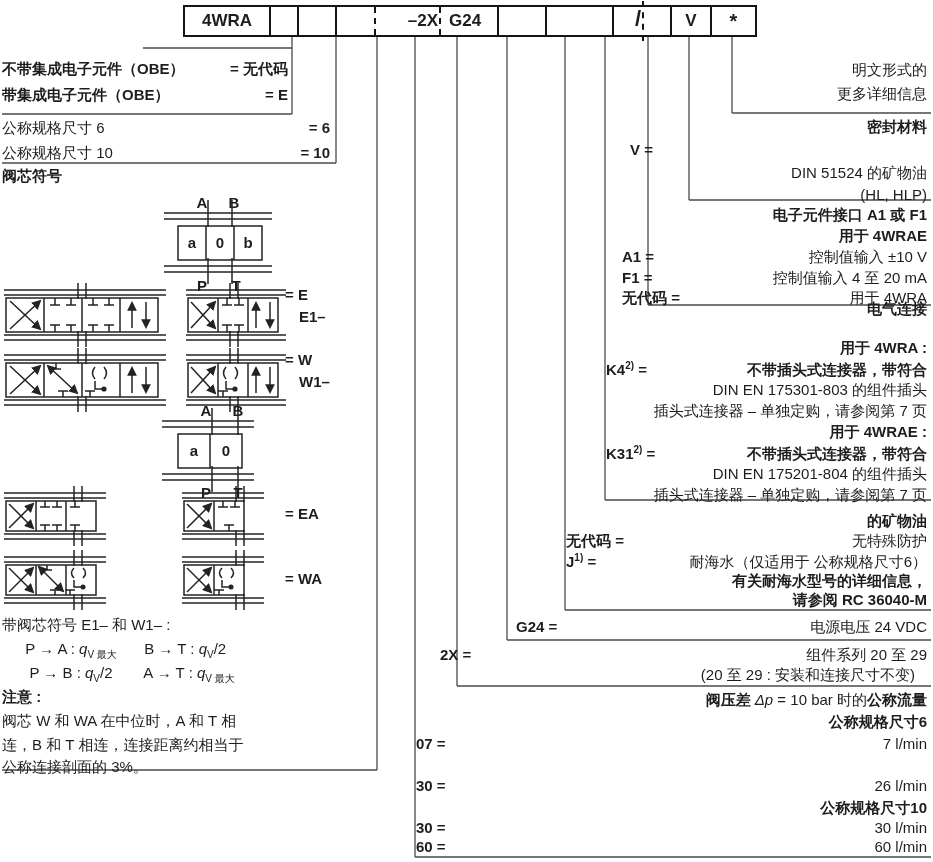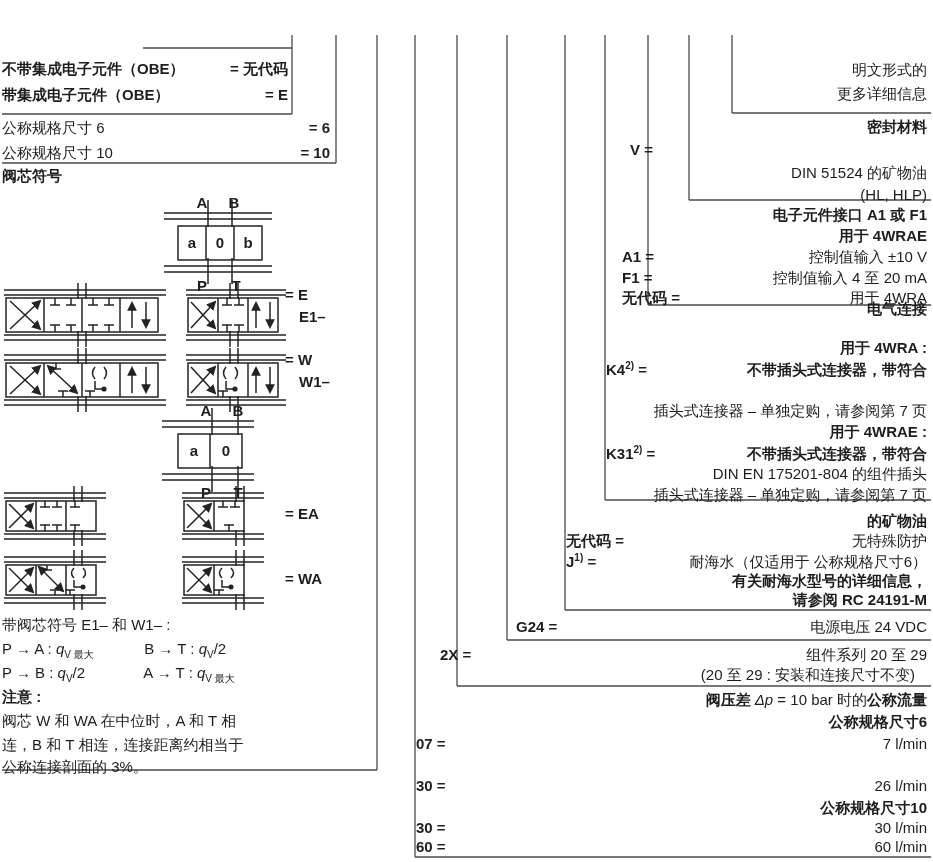--- a/index.html
+++ b/index.html
@@ -25,21 +25,21 @@
   
   svg.lines{position:absolute;left:0;top:0;pointer-events:none;}
   svg.lines line{stroke:#4a4a4a;stroke-width:1.3;}
   
   svg.sym line, svg.sym path, svg.sym rect{stroke:#232323;stroke-width:1.5;fill:none;}
   svg.sym circle{fill:#232323;stroke:none;}
   svg.sym text{font-family:"Liberation Sans","DejaVu Sans",sans-serif;font-size:15px;font-weight:bold;
                fill:#1d1d1d;stroke:none;text-anchor:middle;}
   .sym-label{position:absolute;left:285px;font-weight:bold;white-space:nowrap;}
   .flow-item .ql{font-style:italic;}
-  .flow-item{white-space:nowrap;}
+  .flow-item{white-space:nowrap;text-align:center;}
 </style>
 </head>
 <body>
 
 <div class="stage">
 
   <svg width="0" height="0" style="position:absolute">
     <defs>
       <marker id="arr" viewBox="0 0 10 10" refX="8" refY="5" markerWidth="6.5" markerHeight="6.5" orient="auto-start-reverse">
         <path d="M0,0 L10,5 L0,10 z" fill="#232323" stroke="none"></path>
@@ -66,20 +66,36 @@
     <line x1="605" y1="35" x2="605" y2="500"></line>
       <line x1="605" y1="500" x2="931" y2="500"></line>
     <line x1="648" y1="35" x2="648" y2="305"></line>
       <line x1="648" y1="305" x2="931" y2="305"></line>
     <line x1="689" y1="35" x2="689" y2="200"></line>
       <line x1="689" y1="200" x2="931" y2="200"></line>
     <line x1="732" y1="35" x2="732" y2="113"></line>
       <line x1="732" y1="113" x2="931" y2="113"></line>
   </svg>
 
+  <div class="code-bar">
+    <div class="cell first" style="width:84px">4WRA</div>
+    <div class="cell" style="width:28px"></div>
+    <div class="cell" style="width:38px"></div>
+    <div class="cell" style="width:39px"></div>
+    <div class="cell dash" style="width:65px;justify-content:flex-end;padding-right:1px">–2X</div>
+    <div class="cell dash" style="width:58px;justify-content:flex-start;padding-left:8px">G24</div>
+    <div class="cell" style="width:48px"></div>
+    <div class="cell" style="width:67px"></div>
+    <div class="cell" style="width:58px">
+      <span class="mid-dash"></span>
+      <span class="mid-slash">/</span>
+    </div>
+    <div class="cell" style="width:40px">V</div>
+    <div class="cell" style="width:45px;font-size:20px">*</div>
+  </div>
 
   <div class="row b" style="left:2px;top:60px;width:286px">
     <span>不带集成电子元件（OBE）</span>
     <span>= 无代码</span>
   </div>
   <div class="row b" style="left:2px;top:86px;width:286px">
     <span>带集成电子元件（OBE）</span>
     <span>= E</span>
   </div>
   <div class="row" style="left:2px;top:119px;width:328px">
@@ -384,40 +400,41 @@
     <span class="code">无代码 =</span>
     <span class="val">用于 4WRA</span>
   </div>
 
   <div class="abs r b" style="right:6px;top:300px">电气连接</div>
   <div class="abs r b" style="right:6px;top:339px">用于 4WRA :</div>
   <div class="row" style="left:606px;top:360px;right:6px">
     <span class="code"><span>K4</span><sup>2)</sup><span> =</span></span>
     <span class="val b">不带插头式连接器，带符合</span>
   </div>
+  <div class="abs r" style="right:6px;top:381px">DIN EN 175301-803 的组件插头</div>
   <div class="abs r" style="right:6px;top:402px">插头式连接器 – 单独定购，请参阅第 7 页</div>
   <div class="abs r b" style="right:6px;top:423px">用于 4WRAE :</div>
   <div class="row" style="left:606px;top:444px;right:6px">
     <span class="code"><span>K31</span><sup>2)</sup><span> =</span></span>
     <span class="val b">不带插头式连接器，带符合</span>
   </div>
   <div class="abs r" style="right:6px;top:465px">DIN EN 175201-804 的组件插头</div>
   <div class="abs r" style="right:6px;top:486px">插头式连接器 – 单独定购，请参阅第 7 页</div>
 
   <div class="abs r b" style="right:6px;top:512px">的矿物油</div>
   <div class="row" style="left:566px;top:532px;right:6px">
     <span class="code">无代码 =</span>
     <span class="val">无特殊防护</span>
   </div>
   <div class="row" style="left:566px;top:552px;right:6px">
     <span class="code"><span>J</span><sup>1)</sup><span> =</span></span>
     <span class="val">耐海水（仅适用于 公称规格尺寸6）</span>
   </div>
   <div class="abs r b" style="right:6px;top:572px">有关耐海水型号的详细信息，</div>
-  <div class="abs r b" style="right:6px;top:591px">请参阅 RC 24191-M</div>
+  <div class="abs r b" style="right:6px;top:591px">请参阅 RC 36040-M</div>
 
   <div class="row" style="left:516px;top:618px;right:6px">
     <span class="code">G24 =</span>
     <span class="val">电源电压 24 VDC</span>
   </div>
 
   <div class="row" style="left:440px;top:646px;right:6px">
     <span class="code">2X =</span>
     <span class="val">组件系列 20 至 29</span>
   </div>

